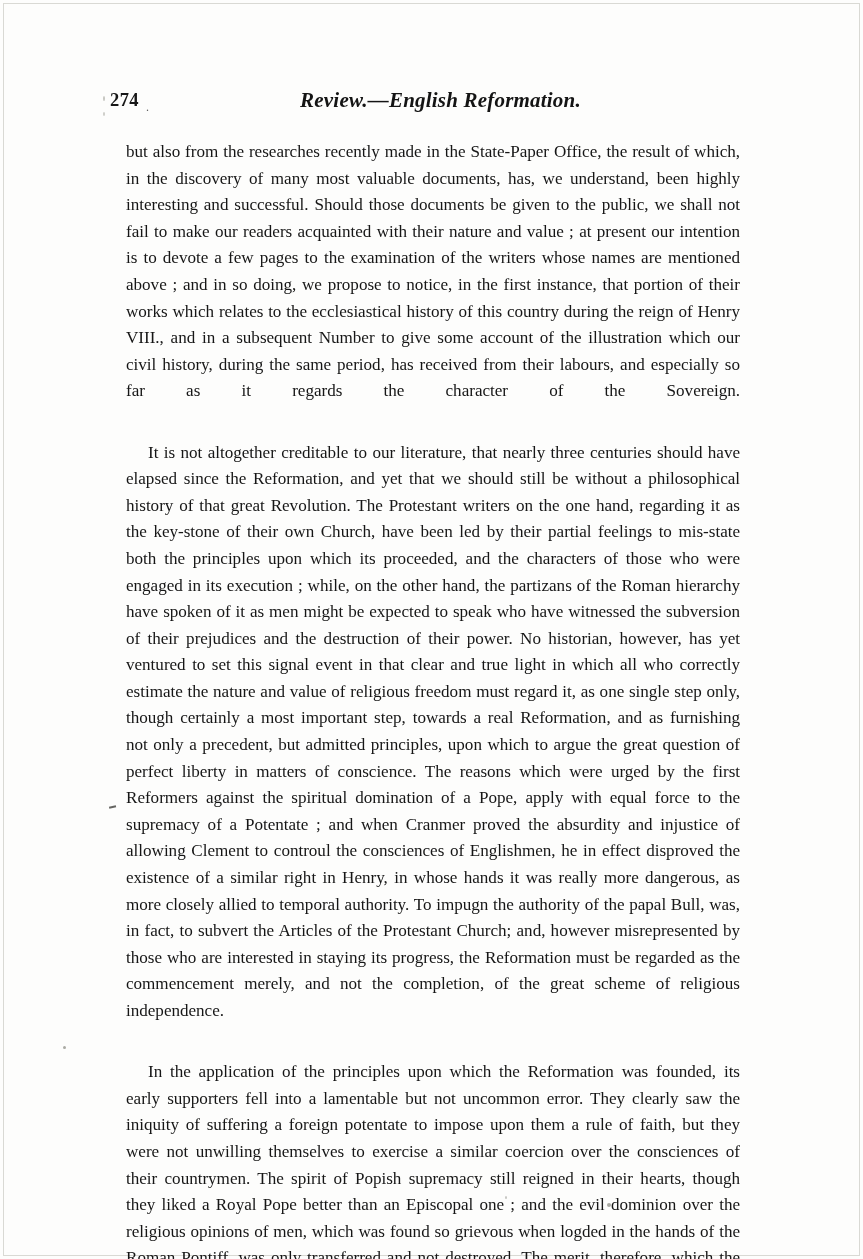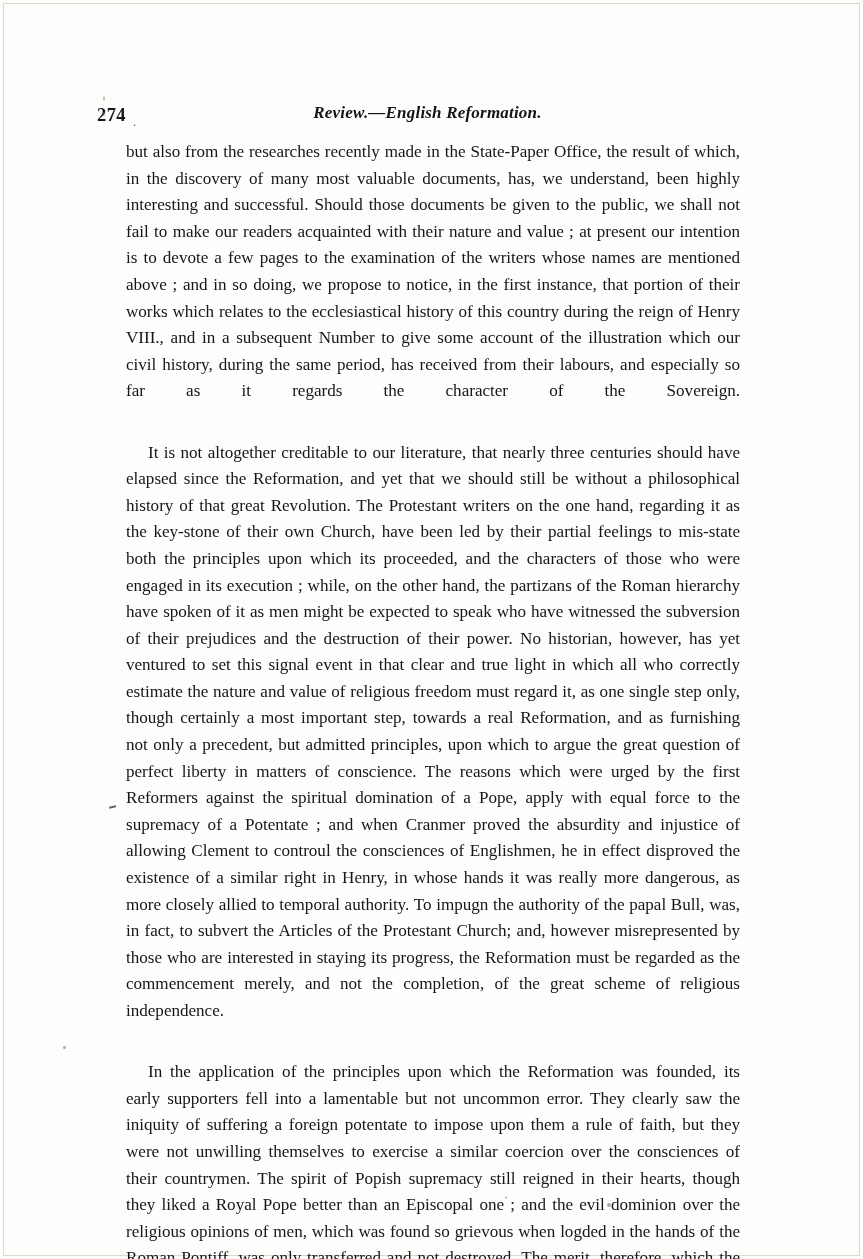--- a/index.html
+++ b/index.html
@@ -31,25 +31,24 @@
     position: absolute;
     left: 3px; top: 3px;
     right: 3px; bottom: 3px;
     border: 1px solid #d9d9d4;
     pointer-events: none;
   }
 
   
   #running-head {
     position: absolute;
-    left: 97px;
+    left: 110px;
     top: 88px;
     width: 645px;
     height: 26px;
-    margin-top: 15px;
   }
   #folio {
     position: absolute;
     left: 0;
     top: 2px;
     font-family: "Liberation Serif", "DejaVu Serif", serif;
     font-size: 18.5px;
     font-weight: 700;
     letter-spacing: 0.4px;
     color: #171717;
@@ -63,21 +62,21 @@
   }
   #head-title {
     position: absolute;
     left: 0;
     top: 0;
     width: 645px;
     text-align: center;
     font-family: "Liberation Serif", "DejaVu Serif", serif;
     font-style: italic;
     font-weight: 700;
-    font-size: 17px;
+    font-size: 21px;
     letter-spacing: 0.2px;
     color: #141414;
     transform: translateX(8px);
   }
 
   
   #text-block {
     position: absolute;
     left: 118px;
     top: 131px;

